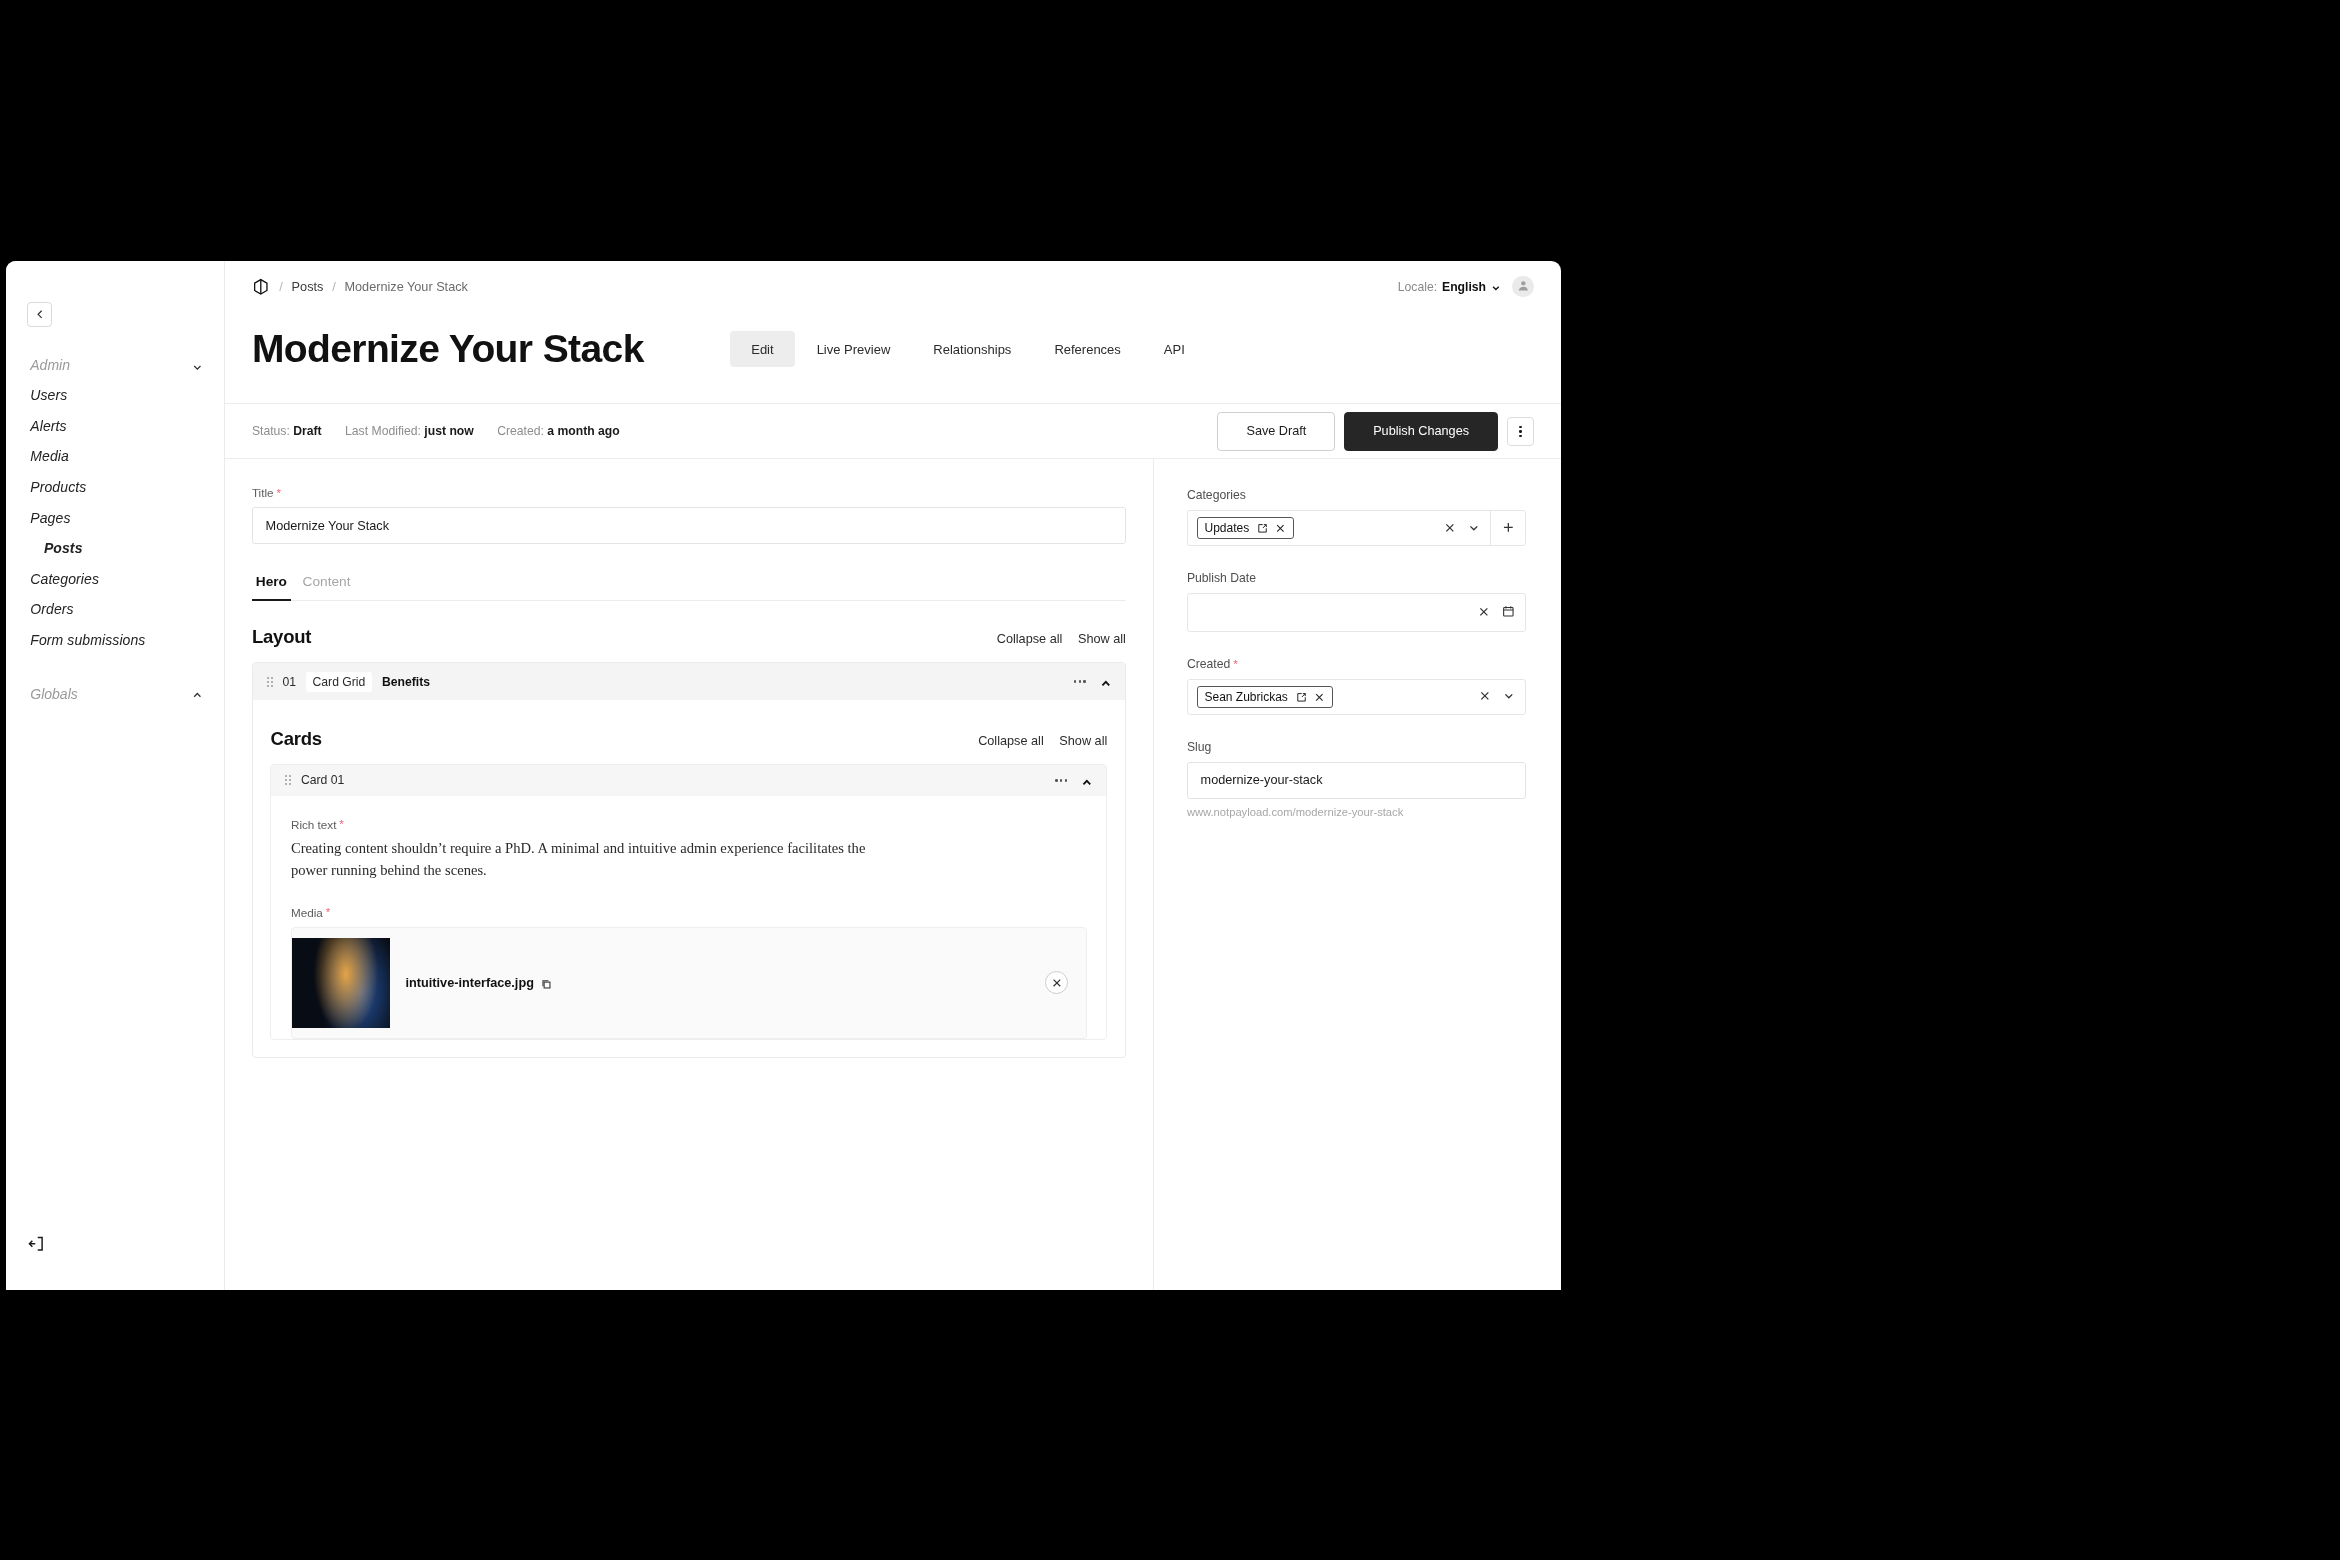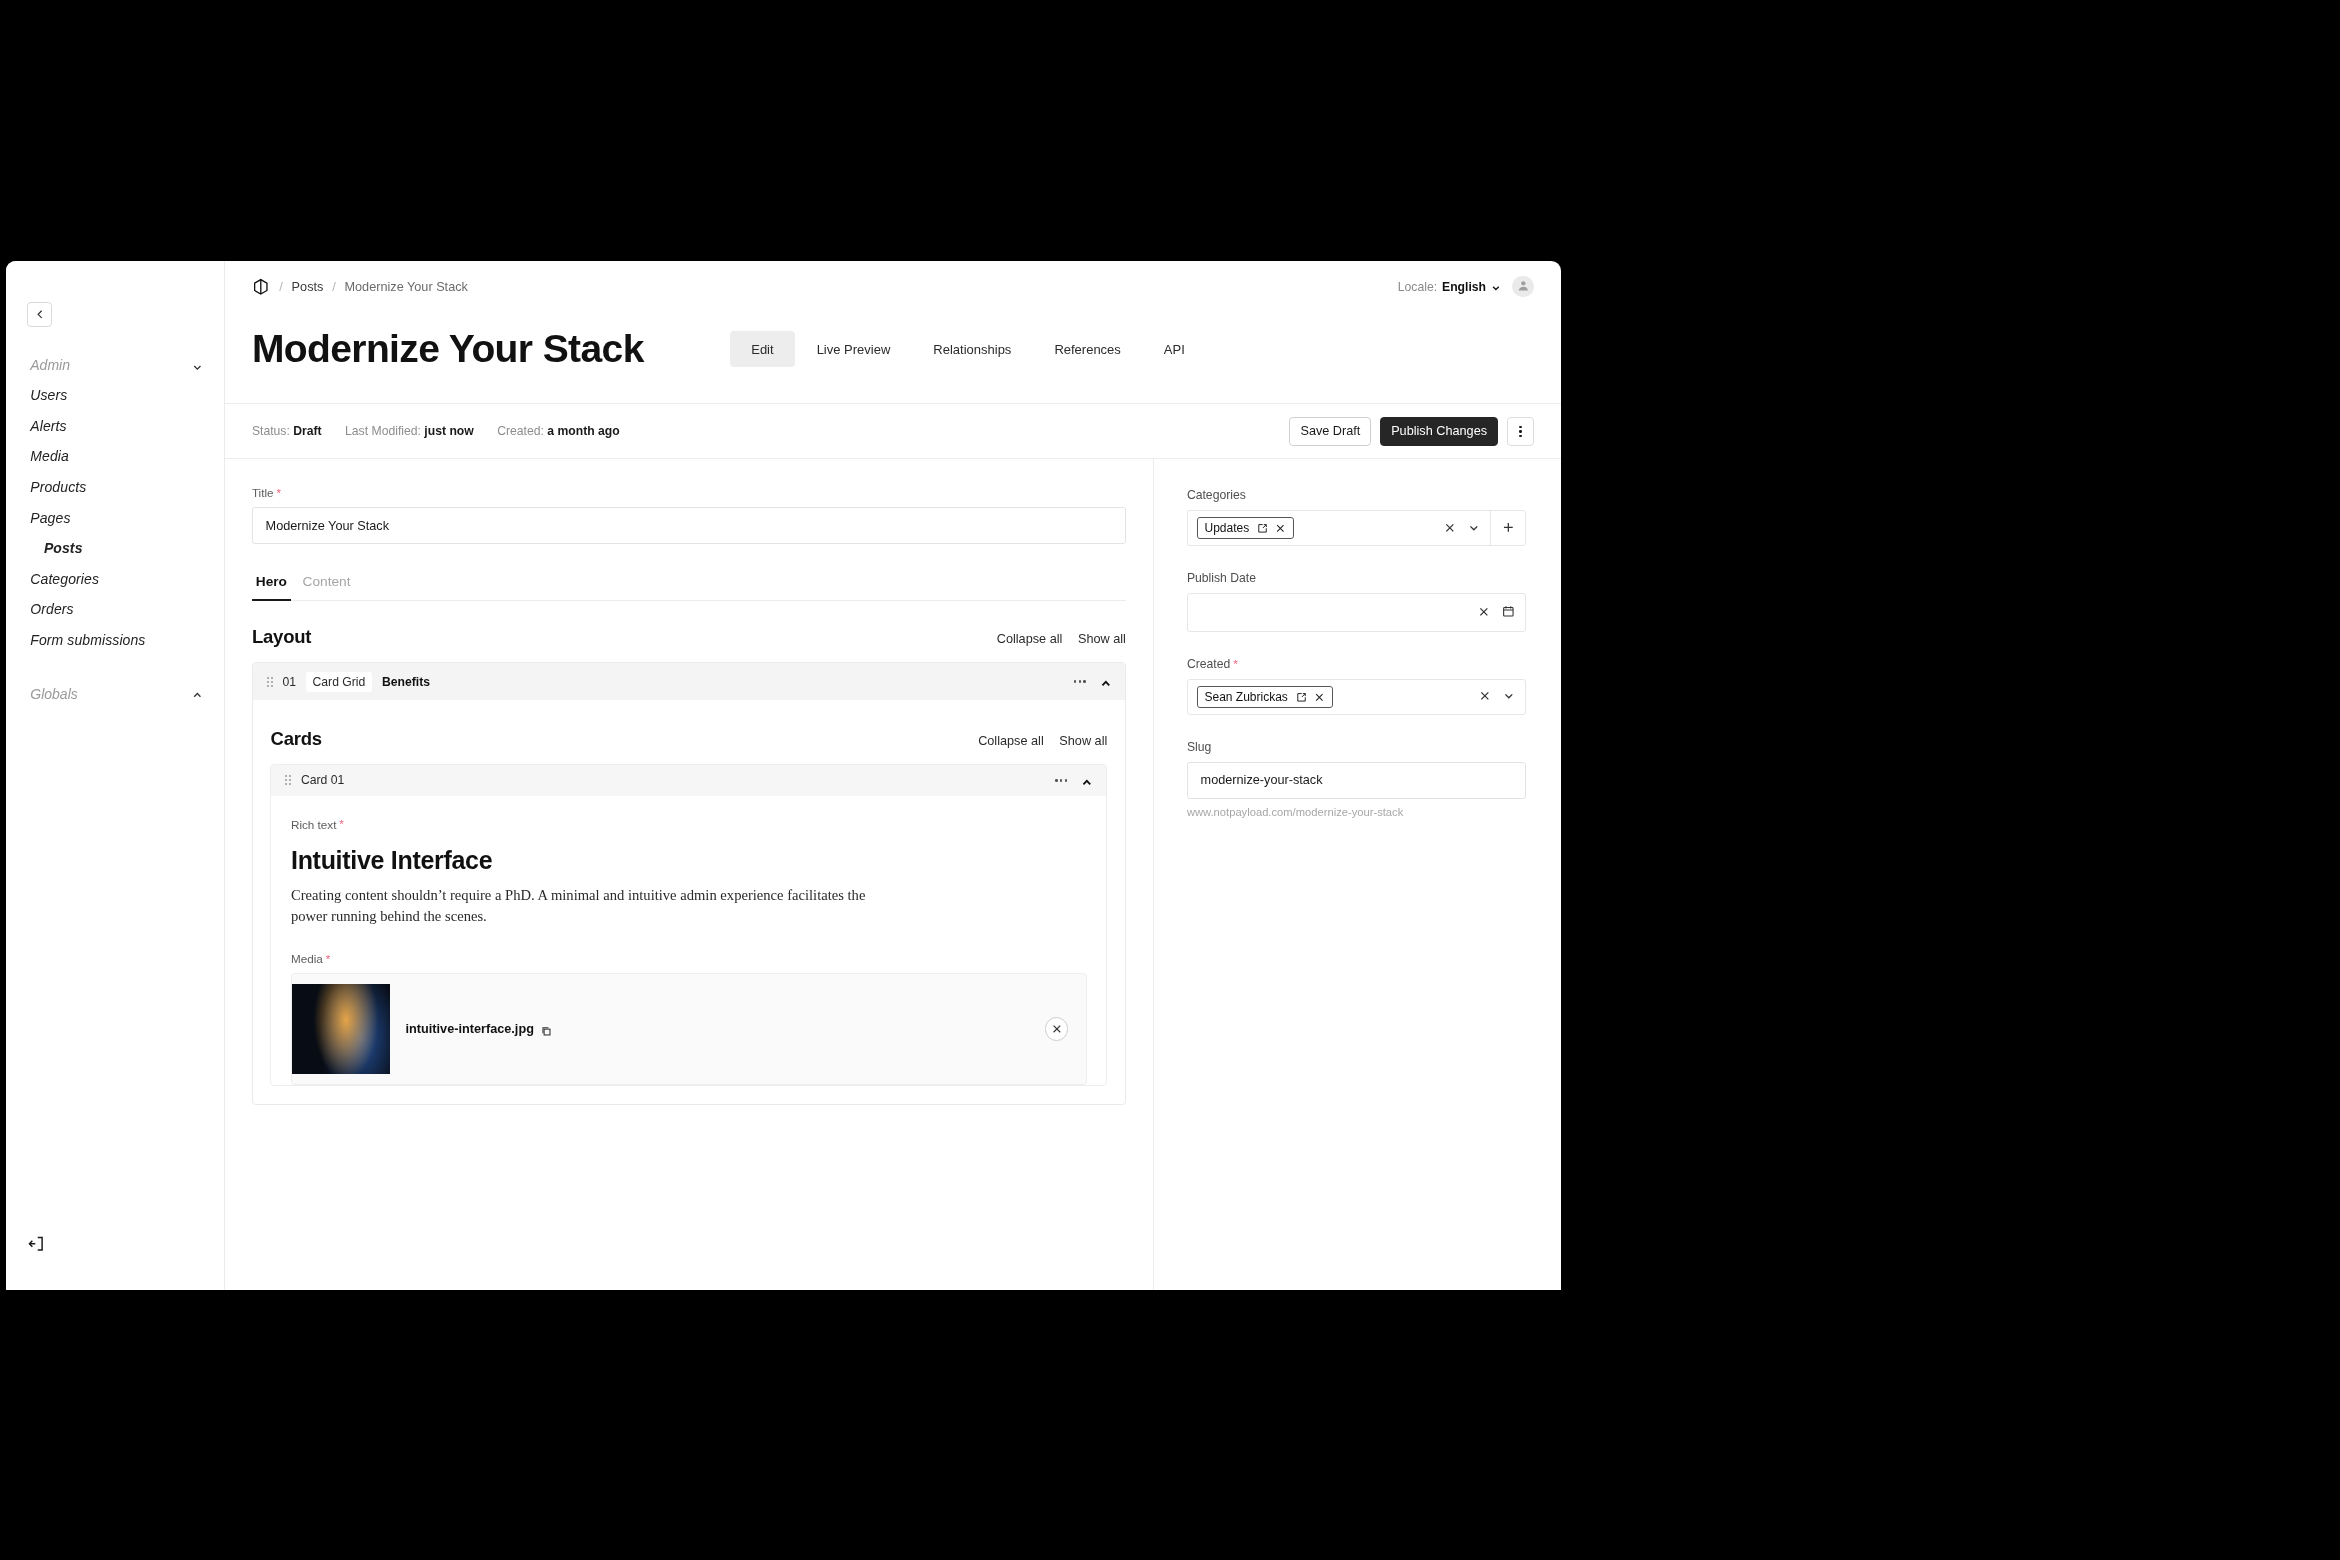--- a/index.html
+++ b/index.html
@@ -112,21 +112,21 @@
     padding: 0 27px;
     border-bottom: 1px solid #ececec;
   }
   .status-items { display: flex; align-items: center; gap: 23.4px; }
   .status-item { font-size: 12.2px; color: #8d8d8d; white-space: nowrap; }
   .status-item b { color: #1a1a1a; font-weight: 700; }
   .status-actions { margin-left: auto; display: flex; align-items: center; gap: 8.8px; }
   .btn {
     font-family: "Liberation Sans", sans-serif;
     font-size: 12.7px; border-radius: 3.9px; cursor: pointer;
-    height: 29px; padding: 0 10px;
+    height: 39px; padding: 0 28px;
     display: flex; align-items: center; justify-content: center;
     white-space: nowrap;
   }
   .btn-outline { background: #fff; border: 1px solid #cfcfcf; color: #1a1a1a; }
   .btn-dark { background: #262626; border: 1px solid #262626; color: #fff; }
   .btn-icon {
     width: 27px; height: 29px; padding: 0;
     background: #fff; border: 1px solid #dcdcdc; border-radius: 3.9px;
     display: flex; align-items: center; justify-content: center;
     cursor: pointer;
@@ -499,21 +499,20 @@
                       </svg>
                   </span>
                 </span>
               </div>
 
               <div class="sub-block-body">
                 <div class="field-label">
                   <span>Rich text</span>
                   <span class="req">*</span>
                 </div>
-                <div class="rich-heading">Intuitive Interface</div>
                 <p class="rich-para">Creating content shouldn’t require a PhD. A minimal and intuitive admin experience facilitates the power running behind the scenes.</p>
 
                 <div class="field-label" style="margin-top:25px">
                   <span>Media</span>
                   <span class="req">*</span>
                 </div>
                 <div class="media-row">
                   <div class="media-thumb"></div>
                   <div class="media-info">
                     <span class="media-name">intuitive-interface.jpg</span>

